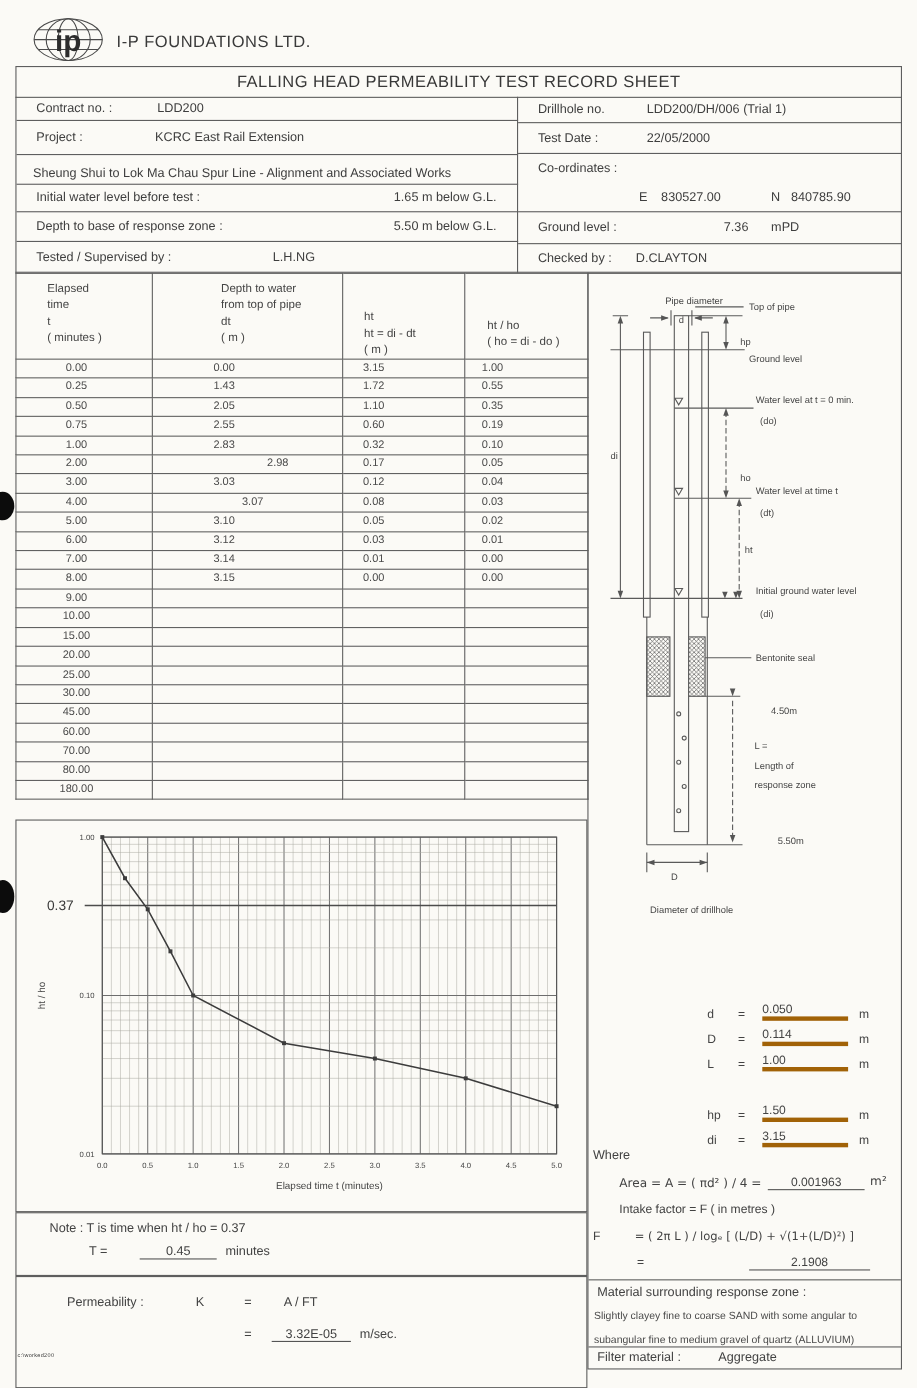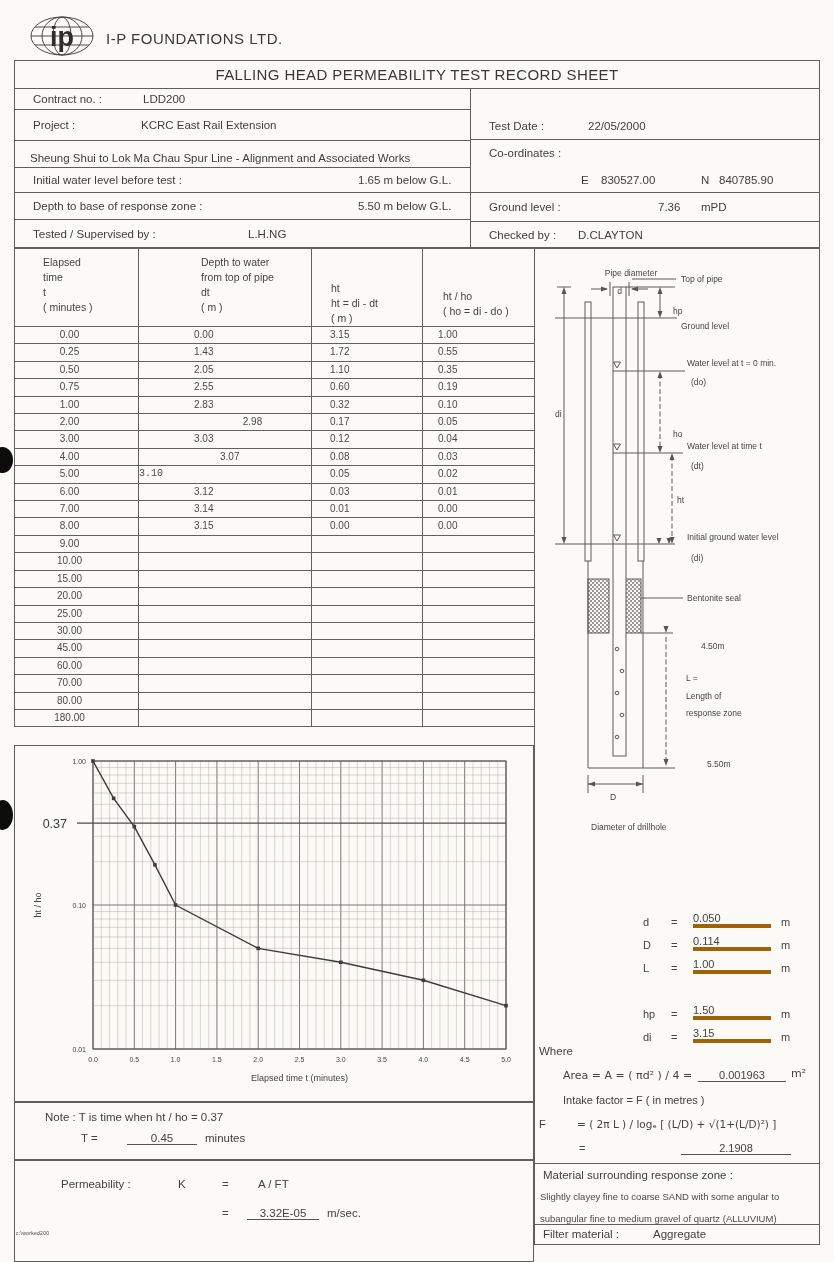--- a/index.html
+++ b/index.html
@@ -76,20 +76,24 @@
     </div>
     <div class="irow" style="left:0;top:105px;width:456px;height:27px;">
       <span class="lbl" style="margin-left:18px">Depth to base of response zone :</span>
       <span class="val" style="left:343px">5.50  m below G.L.</span>
     </div>
     <div class="irow" style="left:0;top:132px;width:456px;height:28px;border-bottom:none;">
       <span class="lbl" style="margin-left:18px">Tested / Supervised by :</span>
       <span class="val" style="left:233px">L.H.NG</span>
     </div>
 
+    <div class="irow" style="left:456px;top:0;width:349px;height:24px;">
+      <span class="lbl" style="margin-left:18px">Drillhole no.</span>
+      <span class="val" style="left:117px">LDD200/DH/006 (Trial 1)</span>
+    </div>
     <div class="irow" style="left:456px;top:24px;width:349px;height:28px;">
       <span class="lbl" style="margin-left:18px">Test Date :</span>
       <span class="val" style="left:117px">22/05/2000</span>
     </div>
     <div class="irow" style="left:456px;top:52px;width:349px;height:53px;align-items:flex-start;">
       <span class="lbl" style="margin-left:18px;margin-top:7px">Co-ordinates :</span>
       <span class="val" style="left:110px;bottom:6px">E</span>
       <span class="val" style="left:130px;bottom:6px">830527.00</span>
       <span class="val" style="left:230px;bottom:6px">N</span>
       <span class="val" style="left:248px;bottom:6px">840785.90</span>
@@ -174,21 +178,21 @@
           <td style="text-align: left; padding-left: 15px;">0.04</td>
         </tr>
         <tr>
           <td style="text-align: center; padding-right: 14px;">4.00</td>
           <td style="text-align: left; padding-left: 81px;">3.07</td>
           <td style="text-align: left; padding-left: 18px;">0.08</td>
           <td style="text-align: left; padding-left: 15px;">0.03</td>
         </tr>
         <tr>
           <td style="text-align: center; padding-right: 14px;">5.00</td>
-          <td style="text-align: left;  font-family: Liberation Mono, monospace;">3.10</td>
+          <td style="text-align: left; padding-left: 55px;">3.10</td>
           <td style="text-align: left; padding-left: 18px;">0.05</td>
           <td style="text-align: left; padding-left: 15px;">0.02</td>
         </tr>
         <tr>
           <td style="text-align: center; padding-right: 14px;">6.00</td>
           <td style="text-align: left; padding-left: 55px;">3.12</td>
           <td style="text-align: left; padding-left: 18px;">0.03</td>
           <td style="text-align: left; padding-left: 15px;">0.01</td>
         </tr>
         <tr>

